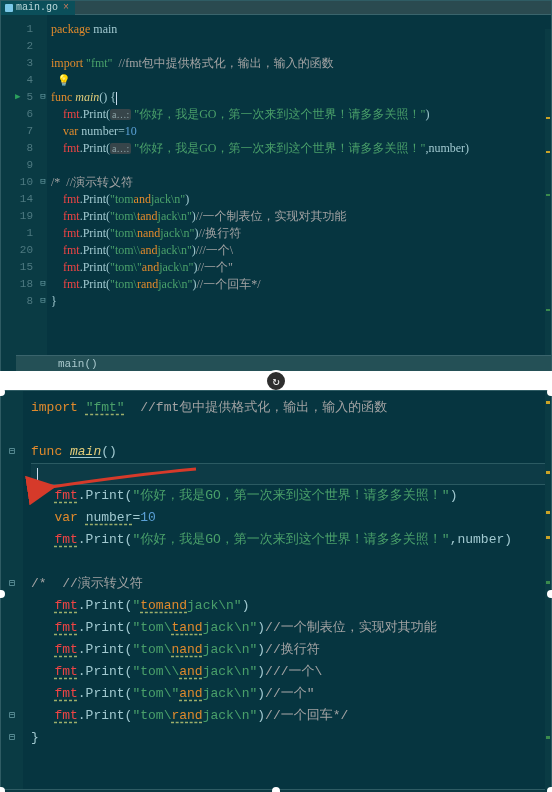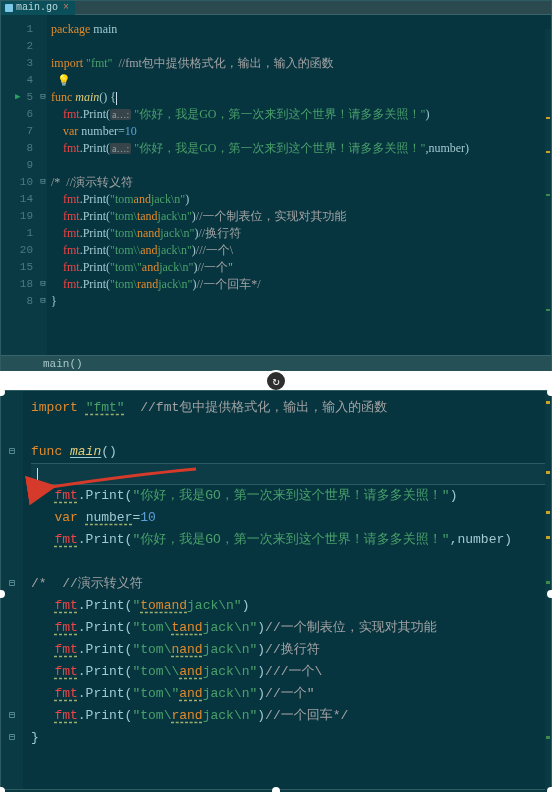--- a/index.html
+++ b/index.html
@@ -108,21 +108,21 @@
     font-size: 11px;
   }
   .cursor {
     display:inline-block;
     width:1px; height:13px;
     background:#cde;
     vertical-align:middle;
   }
   .breadcrumb {
     position:absolute;
-    left:0; right:0;
+    left:15px; right:0;
     bottom:0;
     height:16px;
     background:#245056;
     color:#a8c8cc;
     font-size:11px;
     padding-left:42px;
     display:flex;
     align-items:center;
     border-top:1px solid #3a646c;
   }

